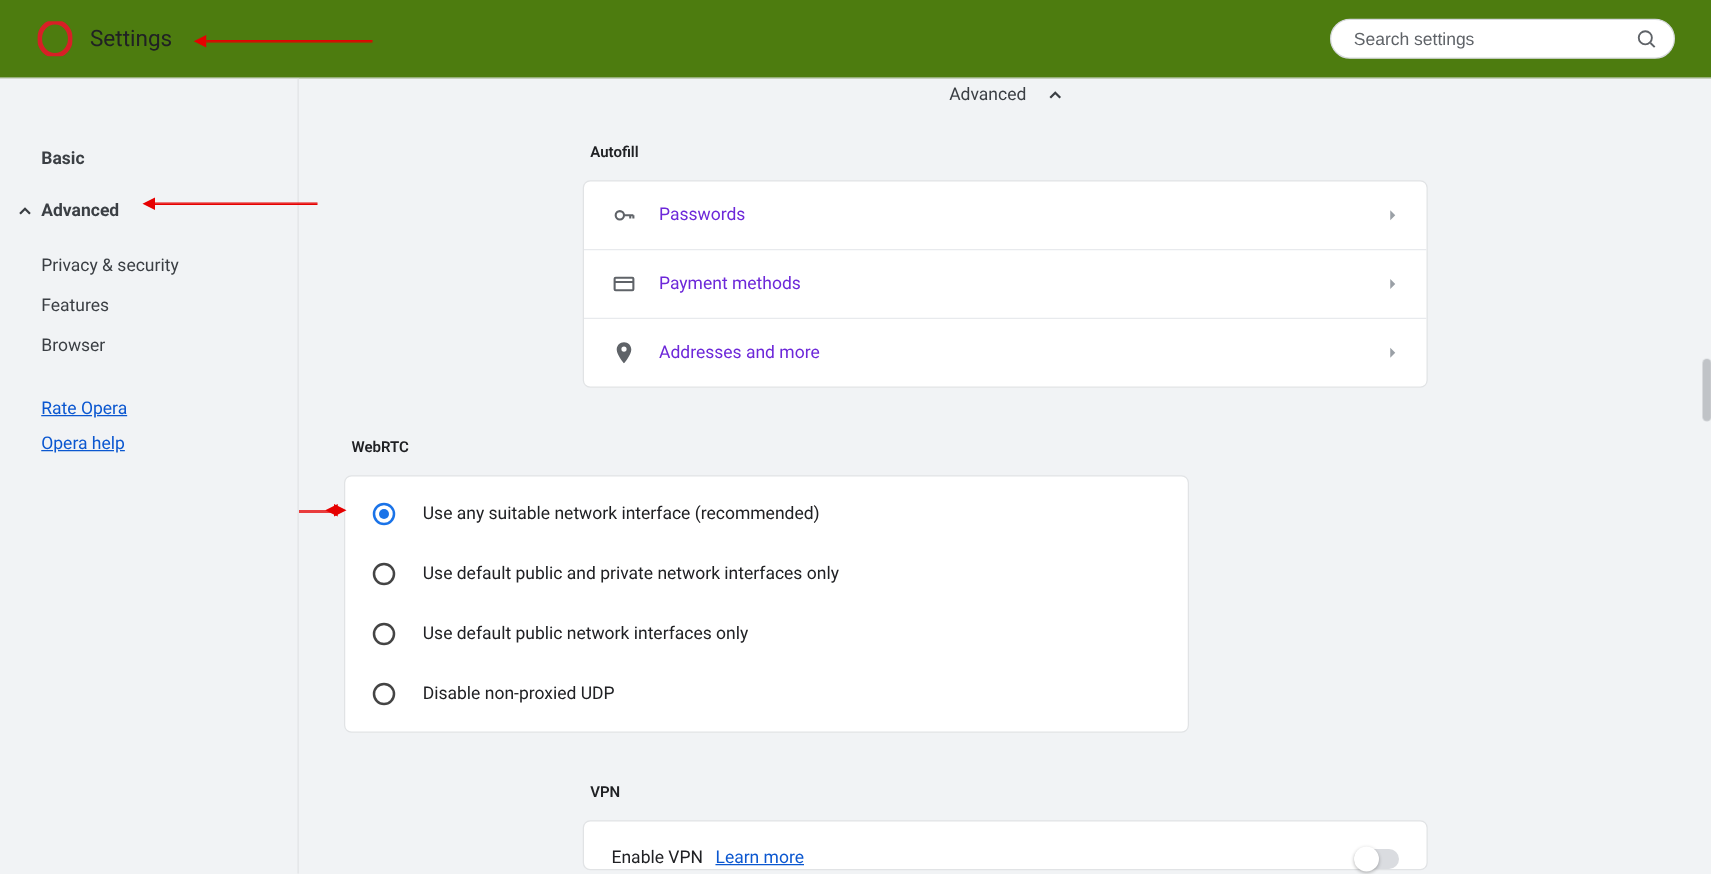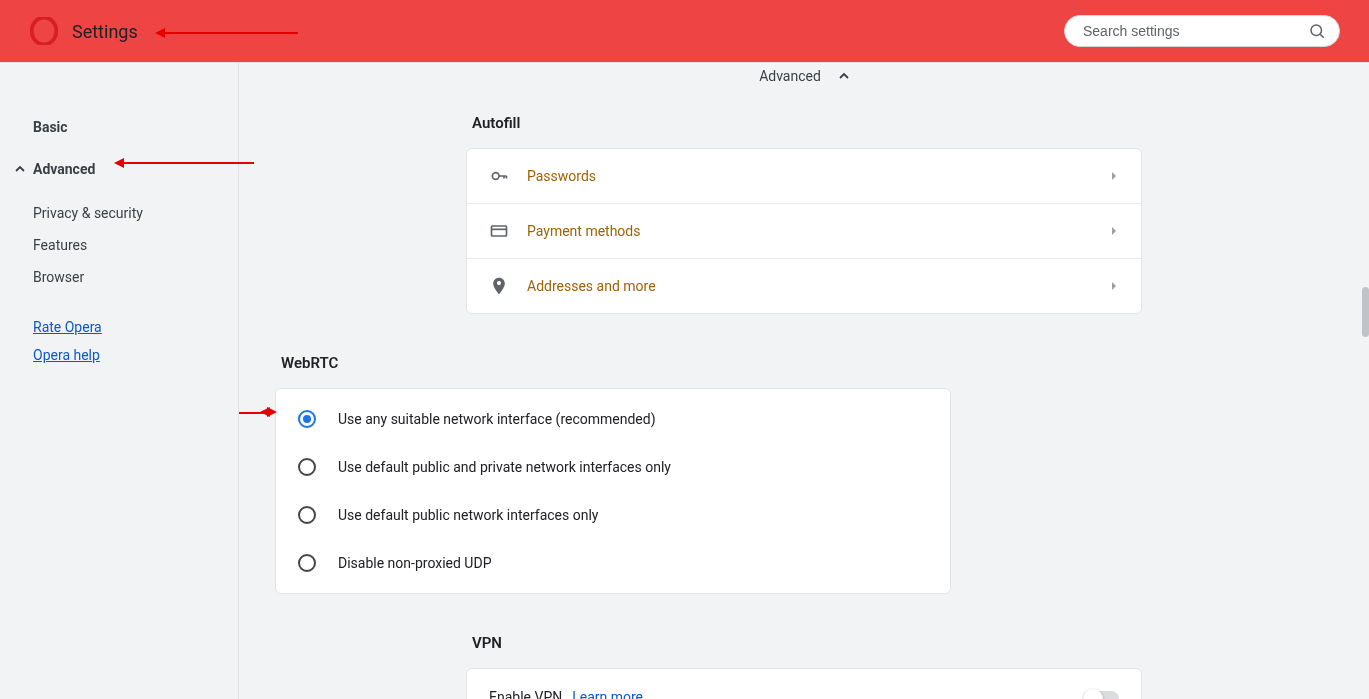--- a/index.html
+++ b/index.html
@@ -6,21 +6,21 @@
   body {
     font-family: -apple-system, BlinkMacSystemFont, "Segoe UI", Roboto, Arial, sans-serif;
     background: #f1f3f5;
     width: 1369px;
     height: 699px;
     overflow: hidden;
     color: #202124;
   }
   .header {
     height: 63px;
-    background: #ef4444;
+    background: #4d7c0f;
     border-bottom: 1px solid #e1e3e5;
     display: flex;
     align-items: center;
     padding: 0 30px;
     position: relative;
   }
   .logo {
     width: 28px; height: 28px;
     margin-right: 14px;
   }
@@ -113,38 +113,38 @@
     font-size: 14px;
     color: #3b3f44;
     padding: 5px 0 30px;
     cursor: pointer;
   }
   .section {
     width: 676px;
     margin: 0 auto 40px;
   }
   .section-title {
-    font-size: 15px;
+    font-size: 12px;
     font-weight: 600;
     color: #202124;
     margin: 0 0 16px 6px;
   }
   .card {
     background: #fff;
     border: 1px solid #e1e3e5;
     border-radius: 6px;
   }
   .row {
     display: flex;
     align-items: center;
     padding: 17px 22px;
     border-bottom: 1px solid #e8eaed;
     cursor: pointer;
     font-size: 14px;
-    color: #a16207;
+    color: #6d28d9;
   }
   .row:last-child { border-bottom: none; }
   .row .ic { width: 20px; height: 20px; margin-right: 18px; color: #5f6368; flex-shrink:0;}
   .row .chev { margin-left: auto; color: #9aa0a6; width: 10px; height: 10px;}
   .radio-row {
     display:flex;
     align-items:center;
     padding: 15px 22px;
     font-size: 14px;
     color:#202124;

